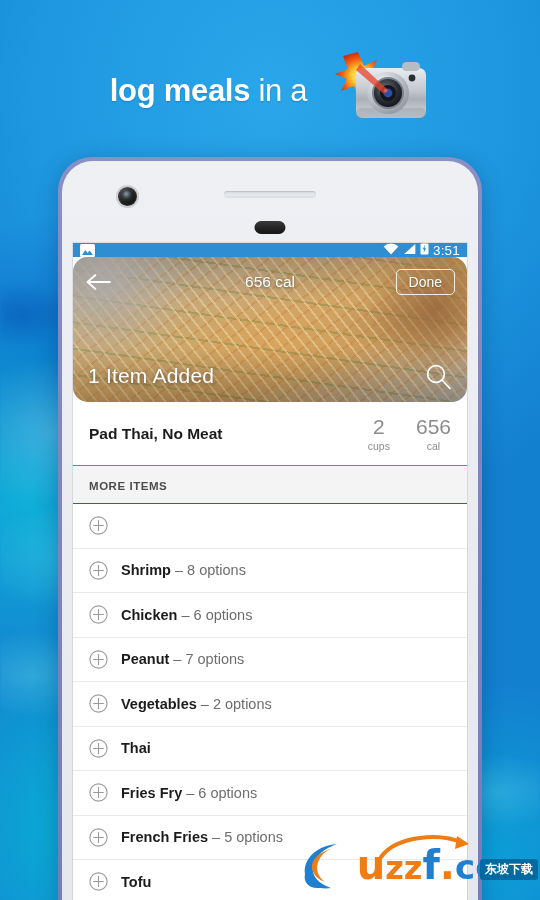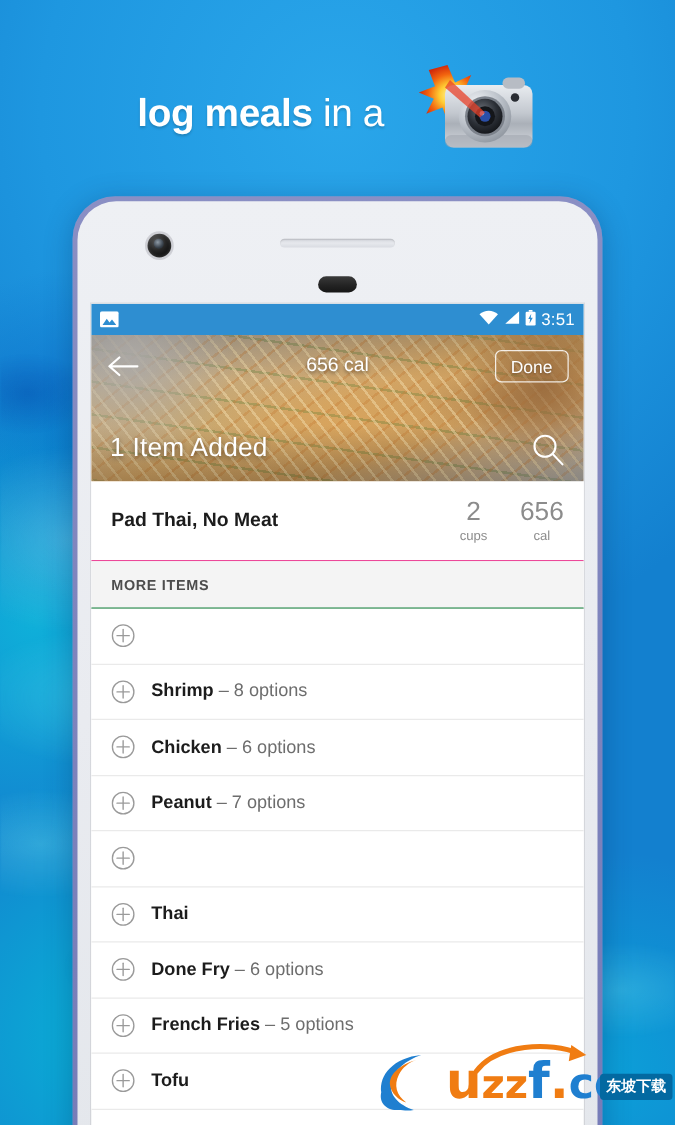--- a/index.html
+++ b/index.html
@@ -91,35 +91,36 @@
 
   
   #screen {
     position:absolute; left:11px; right:11px; top:82px; bottom:0;
     background:#fff; overflow:hidden;
     box-shadow: 0 0 0 1px rgba(0,0,0,.08);
   }
 
   
   #statusbar {
-    height:25px; background:#2e8ed1; display:flex; align-items:center;
+    height:14px; background:#2e8ed1; display:flex; align-items:center;
     padding:0 7px; color:#fff; font-size:12.5px; position:relative;
   }
   #gallery-icon { width:15px; height:13px; }
   .sb-right { margin-left:auto; display:flex; align-items:center; gap:4px; }
   .sb-time { font-size:13.5px; font-weight:400; letter-spacing:.2px; }
 
   
   #hero {
-    position:relative; height:117px; overflow:hidden;
+    position:relative; height:145px; overflow:hidden;
     background:
       radial-gradient(ellipse 30% 40% at 85% 45%, #b98b52 0%, rgba(185,139,82,0) 60%),
       radial-gradient(ellipse 40% 50% at 50% 60%, #d8a45d 0%, rgba(216,164,93,0) 65%),
       radial-gradient(ellipse 50% 60% at 20% 55%, #c9a86f 0%, rgba(201,168,111,0) 70%),
       linear-gradient(160deg,#a9a6a2 0%, #c2ac8b 22%, #d2a464 48%, #c89a5c 68%, #b0ada8 100%);
+    border-radius: 15px;
   }
   #hero::before{
     content:""; position:absolute; inset:0;
     background:
       repeating-linear-gradient(52deg, rgba(244,224,176,.55) 0px, rgba(244,224,176,.55) 2px, rgba(0,0,0,0) 2px, rgba(0,0,0,0) 9px),
       repeating-linear-gradient(-38deg, rgba(196,120,48,.35) 0px, rgba(196,120,48,.35) 2px, rgba(0,0,0,0) 2px, rgba(0,0,0,0) 13px),
       repeating-linear-gradient(8deg, rgba(70,120,45,.30) 0px, rgba(70,120,45,.30) 2px, rgba(0,0,0,0) 2px, rgba(0,0,0,0) 26px);
     opacity:.85;
     mask-image: radial-gradient(ellipse 78% 88% at 50% 55%, #000 0%, #000 62%, rgba(0,0,0,.15) 100%);
     -webkit-mask-image: radial-gradient(ellipse 78% 88% at 50% 55%, #000 0%, #000 62%, rgba(0,0,0,.15) 100%);
@@ -370,36 +371,37 @@
                 <line x1="4.6" y1="9.5" x2="14.4" y2="9.5" stroke="#9a9a9a" stroke-width="1.1" stroke-linecap="round"></line>
               </svg></span>
             <span class="opt-text"><b>Peanut</b><span> – 7 options</span></span>
           </div>
           <div class="opt-row">
             <span class="plus-icon"><svg viewBox="0 0 19 19" width="19" height="19">
                 <circle cx="9.5" cy="9.5" r="8.6" stroke="#9a9a9a" stroke-width="1.1" fill="none"></circle>
                 <line x1="9.5" y1="4.6" x2="9.5" y2="14.4" stroke="#9a9a9a" stroke-width="1.1" stroke-linecap="round"></line>
                 <line x1="4.6" y1="9.5" x2="14.4" y2="9.5" stroke="#9a9a9a" stroke-width="1.1" stroke-linecap="round"></line>
               </svg></span>
+            <span class="opt-text"><b>Vegetables</b><span> – 2 options</span></span>
           </div>
           <div class="opt-row">
             <span class="plus-icon"><svg viewBox="0 0 19 19" width="19" height="19">
                 <circle cx="9.5" cy="9.5" r="8.6" stroke="#9a9a9a" stroke-width="1.1" fill="none"></circle>
                 <line x1="9.5" y1="4.6" x2="9.5" y2="14.4" stroke="#9a9a9a" stroke-width="1.1" stroke-linecap="round"></line>
                 <line x1="4.6" y1="9.5" x2="14.4" y2="9.5" stroke="#9a9a9a" stroke-width="1.1" stroke-linecap="round"></line>
               </svg></span>
             <span class="opt-text"><b>Thai</b><span></span></span>
           </div>
           <div class="opt-row">
             <span class="plus-icon"><svg viewBox="0 0 19 19" width="19" height="19">
                 <circle cx="9.5" cy="9.5" r="8.6" stroke="#9a9a9a" stroke-width="1.1" fill="none"></circle>
                 <line x1="9.5" y1="4.6" x2="9.5" y2="14.4" stroke="#9a9a9a" stroke-width="1.1" stroke-linecap="round"></line>
                 <line x1="4.6" y1="9.5" x2="14.4" y2="9.5" stroke="#9a9a9a" stroke-width="1.1" stroke-linecap="round"></line>
               </svg></span>
-            <span class="opt-text"><b>Done Fry</b><span> – 6 options</span></span>
+            <span class="opt-text"><b>Fries Fry</b><span> – 6 options</span></span>
           </div>
           <div class="opt-row">
             <span class="plus-icon"><svg viewBox="0 0 19 19" width="19" height="19">
                 <circle cx="9.5" cy="9.5" r="8.6" stroke="#9a9a9a" stroke-width="1.1" fill="none"></circle>
                 <line x1="9.5" y1="4.6" x2="9.5" y2="14.4" stroke="#9a9a9a" stroke-width="1.1" stroke-linecap="round"></line>
                 <line x1="4.6" y1="9.5" x2="14.4" y2="9.5" stroke="#9a9a9a" stroke-width="1.1" stroke-linecap="round"></line>
               </svg></span>
             <span class="opt-text"><b>French Fries</b><span> – 5 options</span></span>
           </div>
           <div class="opt-row">

